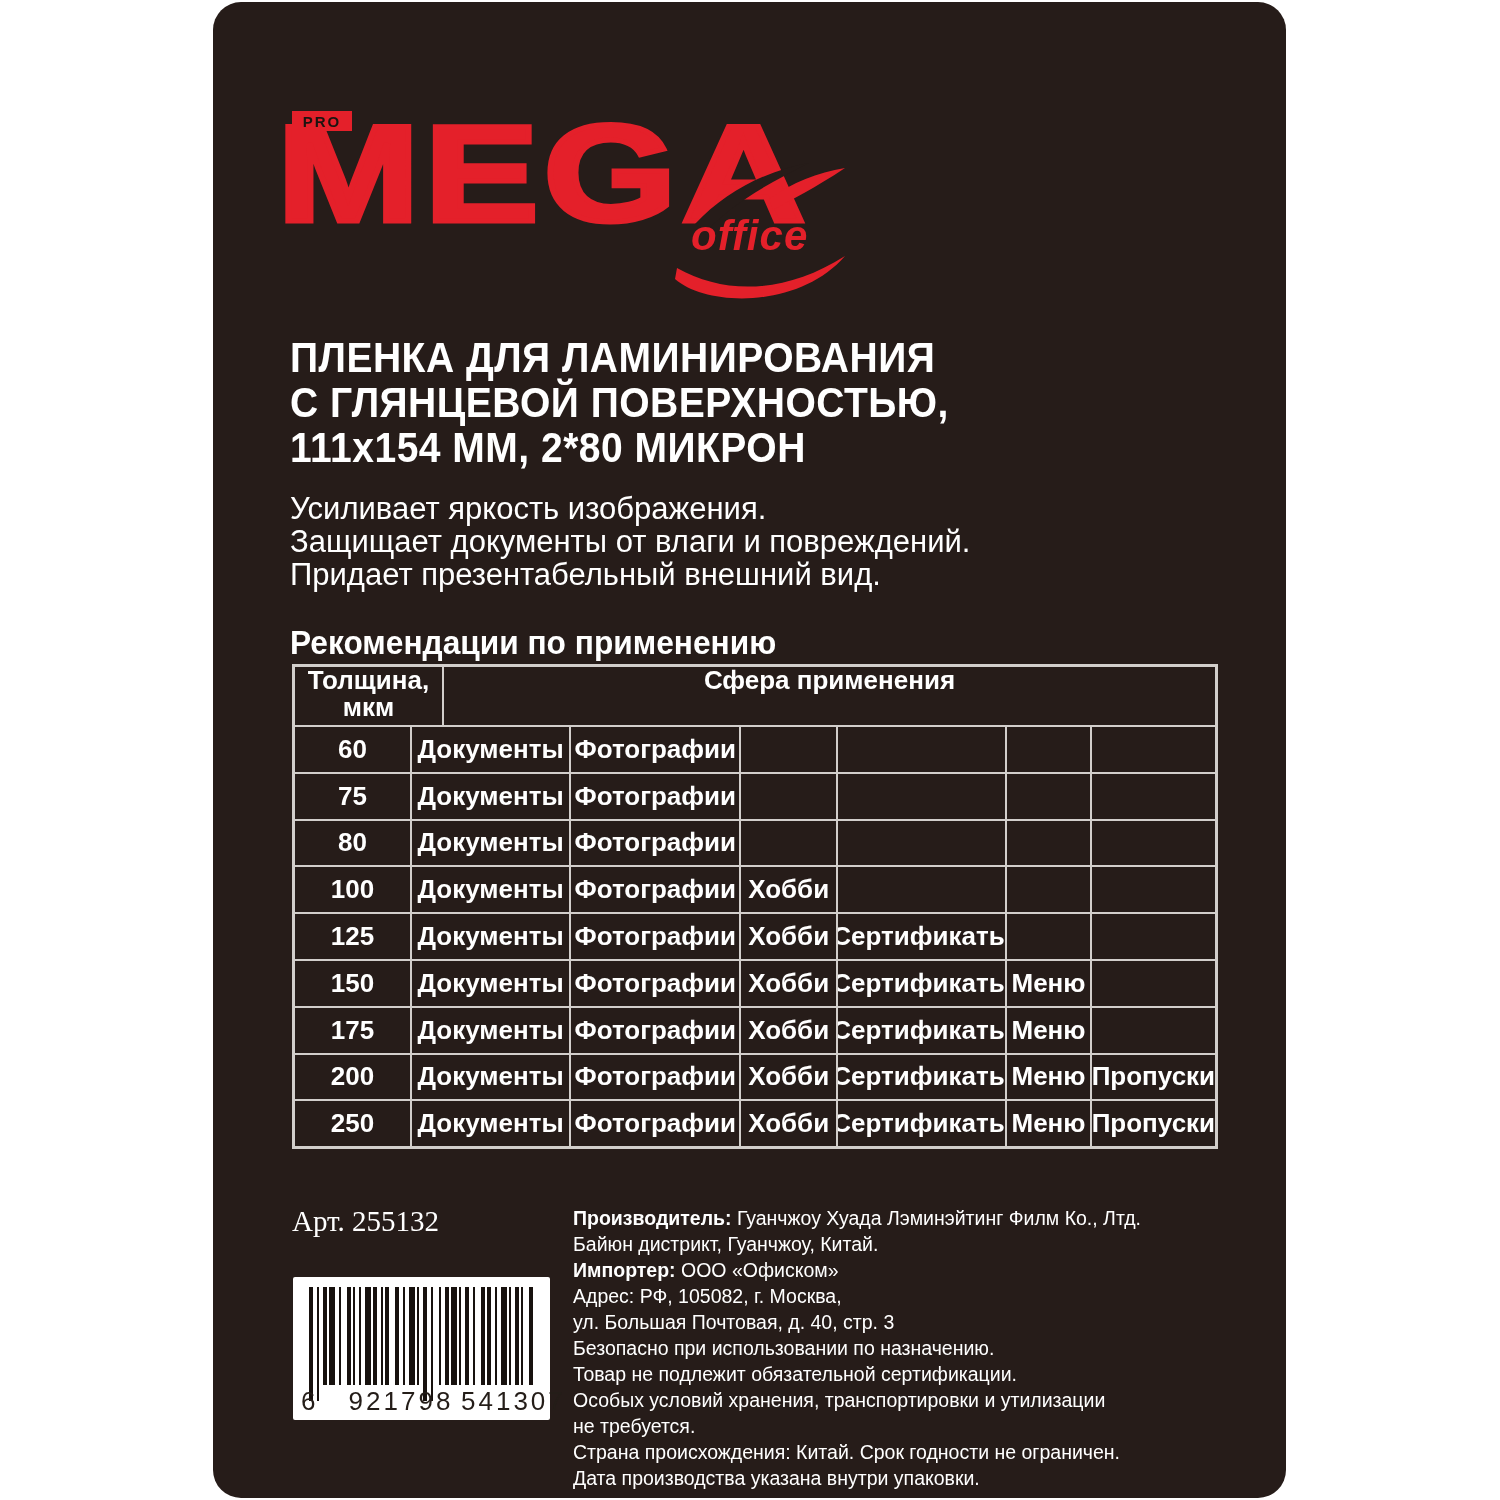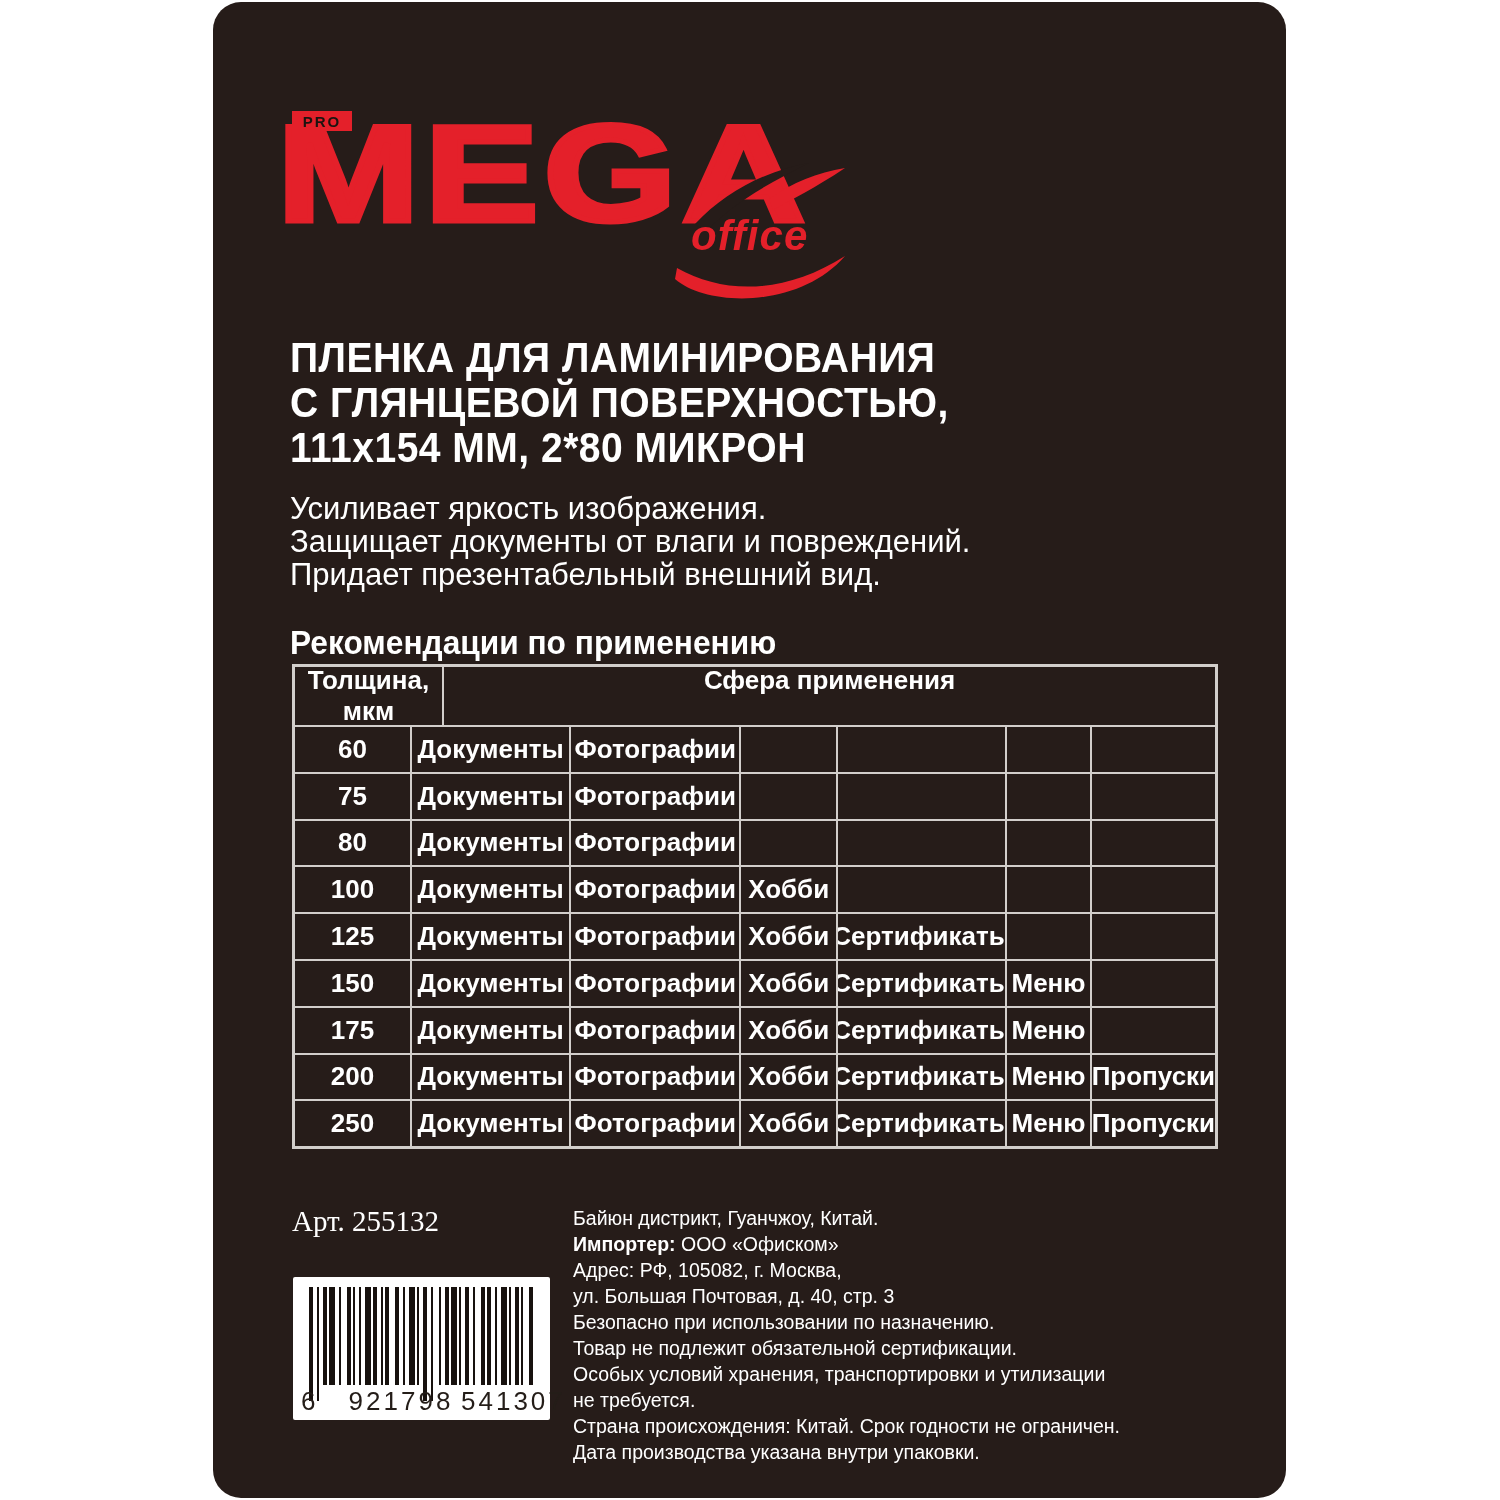--- a/index.html
+++ b/index.html
@@ -50,21 +50,21 @@
     position:absolute;left:77px;top:622px;font-size:33px;font-weight:bold;
     transform:scaleX(.96);transform-origin:left top;white-space:nowrap;
   }
   
   .app-table{
     position:absolute;left:79px;top:662px;width:926px;
     border:3px solid var(--line);box-sizing:border-box;
   }
   .t-head{display:grid;grid-template-columns:12.5% 87.5%;height:58px;}
   .t-head .th{
-    display:flex;flex-direction:column;align-items:center;justify-content:space-between;
+    display:flex;flex-direction:column;align-items:center;justify-content:flex-start;
     font-size:26px;line-height:27px;font-weight:bold;margin-left:32px;
   }
   .t-head .th.span-cell{border-left:2px solid var(--line);}
   .t-row{
     display:grid;
     grid-template-columns:12.5% 17.3% 18.5% 10.5% 18.4% 9.2% 13.6%;
     height:44.8px;border-top:2px solid var(--line);
   }
   .t-row .td{
     display:flex;align-items:center;justify-content:center;
@@ -250,20 +250,21 @@
         <rect x="220" y="0" width="4" height="98" fill="#17110e"></rect>
         <rect x="228" y="0" width="4" height="114" fill="#17110e"></rect>
         <rect x="234" y="0" width="4" height="114" fill="#17110e"></rect>
       </svg>
     <span class="bc-digit bc-d0">6</span>
     <span class="bc-digit bc-d1">921798</span>
     <span class="bc-digit bc-d2">541307</span>
   </div>
 
   <div class="info">
+    <div><b>Производитель:</b><span> Гуанчжоу Хуада Лэминэйтинг Филм Ко., Лтд.</span></div>
     <div><b></b><span>Байюн дистрикт, Гуанчжоу, Китай.</span></div>
     <div><b>Импортер:</b><span> ООО «Офиском»</span></div>
     <div><b></b><span>Адрес: РФ, 105082, г. Москва,</span></div>
     <div><b></b><span>ул. Большая Почтовая,  д. 40, стр. 3</span></div>
     <div><b></b><span>Безопасно при использовании по назначению.</span></div>
     <div><b></b><span>Товар не подлежит обязательной сертификации.</span></div>
     <div><b></b><span>Особых условий хранения, транспортировки и утилизации</span></div>
     <div><b></b><span>не требуется.</span></div>
     <div><b></b><span>Страна происхождения: Китай. Срок годности не ограничен.</span></div>
     <div><b></b><span>Дата производства указана внутри упаковки.</span></div>

